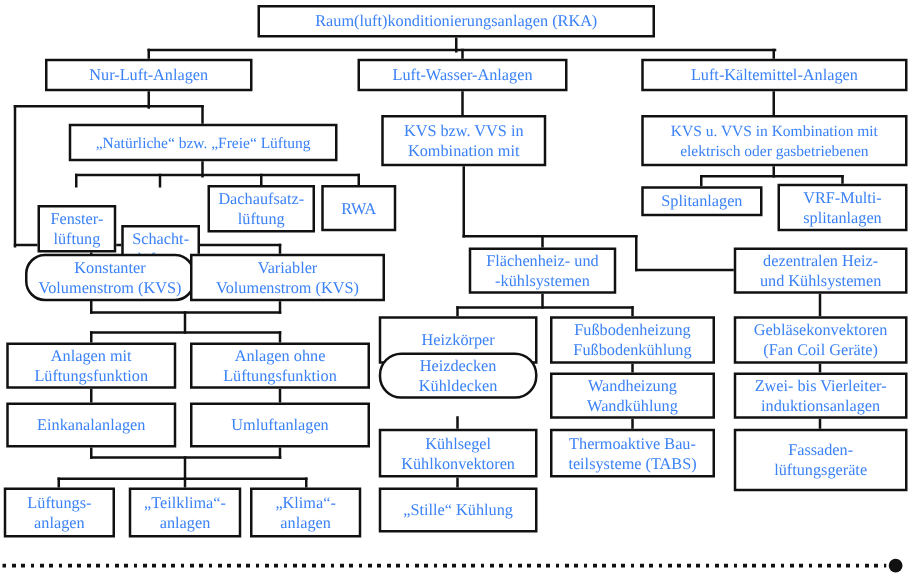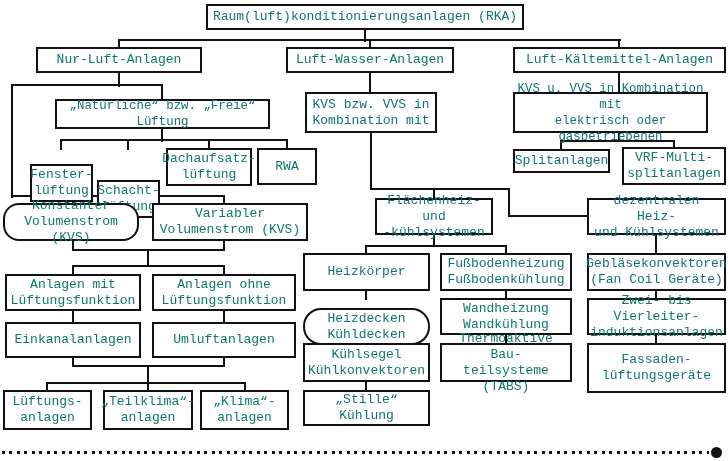--- a/index.html
+++ b/index.html
@@ -1,18 +1,18 @@
 <!DOCTYPE html>
 <html><head>
 <meta charset="utf-8">
 <style>
   html,body{margin:0;padding:0;background:#fff;}
   .stage{
     position:relative;width:728px;height:461px;background:#ffffff;overflow:hidden;
-    font-family:Liberation Mono, monospace;color:#0f766e;
+    font-family:Liberation Serif, serif;color:#3b82f6;
   }
   .node{
     position:absolute;box-sizing:border-box;border:2px solid #111;background:#fff;
     display:flex;align-items:center;justify-content:center;text-align:center;
     font-size:13px;line-height:16px;white-space:pre-line;padding:0 2px;
   }
   .fs12{font-size:12.4px;}
   .ln{position:absolute;background:#111;}
   .dotline{
     position:absolute;left:2px;top:451px;width:707px;height:3px;
@@ -93,57 +93,57 @@
 
   <div class="node" style="left:206px;top:4px;width:318px;height:26px;">Raum(luft)konditionierungsanlagen (RKA)</div>
 
   <div class="node" style="left:36px;top:47px;width:166px;height:26px;">Nur-Luft-Anlagen</div>
   <div class="node" style="left:286px;top:47px;width:168px;height:26px;">Luft-Wasser-Anlagen</div>
   <div class="node" style="left:513px;top:47px;width:213px;height:26px;">Luft-Kältemittel-Anlagen</div>
 
   <div class="node fs12" style="left:55px;top:99px;width:215px;height:30px;">„Natürliche“ bzw. „Freie“ Lüftung</div>
   <div class="node" style="left:305px;top:92px;width:132px;height:41px;">KVS bzw. VVS in
 Kombination mit</div>
-  <div class="node fs12" style="left:513px;top:92px;width:195px;height:41px;">KVS u. VVS in Kombination mit
+  <div class="node fs12" style="left:513px;top:92px;width:213px;height:41px;">KVS u. VVS in Kombination mit
 elektrisch oder gasbetriebenen</div>
 
   <div class="node" style="left:30px;top:164px;width:63px;height:38px;">Fenster-
 lüftung</div>
   <div class="node" style="left:97px;top:148px;width:63px;height:38px;margin-top:32px;">Schacht-
 lüftung</div>
   <div class="node" style="left:166px;top:148px;width:86px;height:38px;">Dachaufsatz-
 lüftung</div>
   <div class="node" style="left:257px;top:148px;width:60px;height:37px;">RWA</div>
 
   <div class="node" style="left:513px;top:149px;width:97px;height:24px;">Splitanlagen</div>
   <div class="node" style="left:622px;top:147px;width:104px;height:38px;">VRF-Multi-
 splitanlagen</div>
 
-  <div class="node" style="left:3px;top:203px;width:136px;height:38px;border-radius:16px;">Konstanter
+  <div class="node" style="left:20px;top:203px;width:136px;height:38px;border-radius:16px;">Konstanter
 Volumenstrom (KVS)</div>
   <div class="node" style="left:152px;top:203px;width:156px;height:38px;">Variabler
 Volumenstrom (KVS)</div>
   <div class="node" style="left:375px;top:198px;width:118px;height:37px;">Flächenheiz- und
 -kühlsystemen</div>
   <div class="node" style="left:587px;top:198px;width:139px;height:37px;">dezentralen Heiz-
 und Kühlsystemen</div>
 
   <div class="node" style="left:5px;top:274px;width:136px;height:37px;">Anlagen mit
 Lüftungsfunktion</div>
   <div class="node" style="left:152px;top:274px;width:144px;height:37px;">Anlagen ohne
 Lüftungsfunktion</div>
   <div class="node" style="left:303px;top:253px;width:127px;height:38px;">Heizkörper</div>
   <div class="node" style="left:587px;top:253px;width:139px;height:38px;">Gebläsekonvektoren
 (Fan Coil Geräte)</div>
   <div class="node" style="left:440px;top:253px;width:132px;height:38px;">Fußbodenheizung
 Fußbodenkühlung</div>
 
   <div class="node" style="left:5px;top:322px;width:136px;height:36px;">Einkanalanlagen</div>
   <div class="node" style="left:152px;top:322px;width:144px;height:36px;">Umluftanlagen</div>
-  <div class="node" style="left:303px;top:308px;width:127px;height:37px;border-radius:18px;">Heizdecken
+  <div class="node" style="left:303px;top:282px;width:127px;height:37px;border-radius:18px;">Heizdecken
 Kühldecken</div>
   <div class="node" style="left:440px;top:298px;width:132px;height:37px;">Wandheizung
 Wandkühlung</div>
   <div class="node" style="left:587px;top:298px;width:139px;height:37px;">Zwei- bis Vierleiter-
 induktionsanlagen</div>
 
   <div class="node" style="left:303px;top:343px;width:127px;height:39px;">Kühlsegel
 Kühlkonvektoren</div>
   <div class="node" style="left:440px;top:343px;width:132px;height:39px;">Thermoaktive Bau-
 teilsysteme (TABS)</div>

